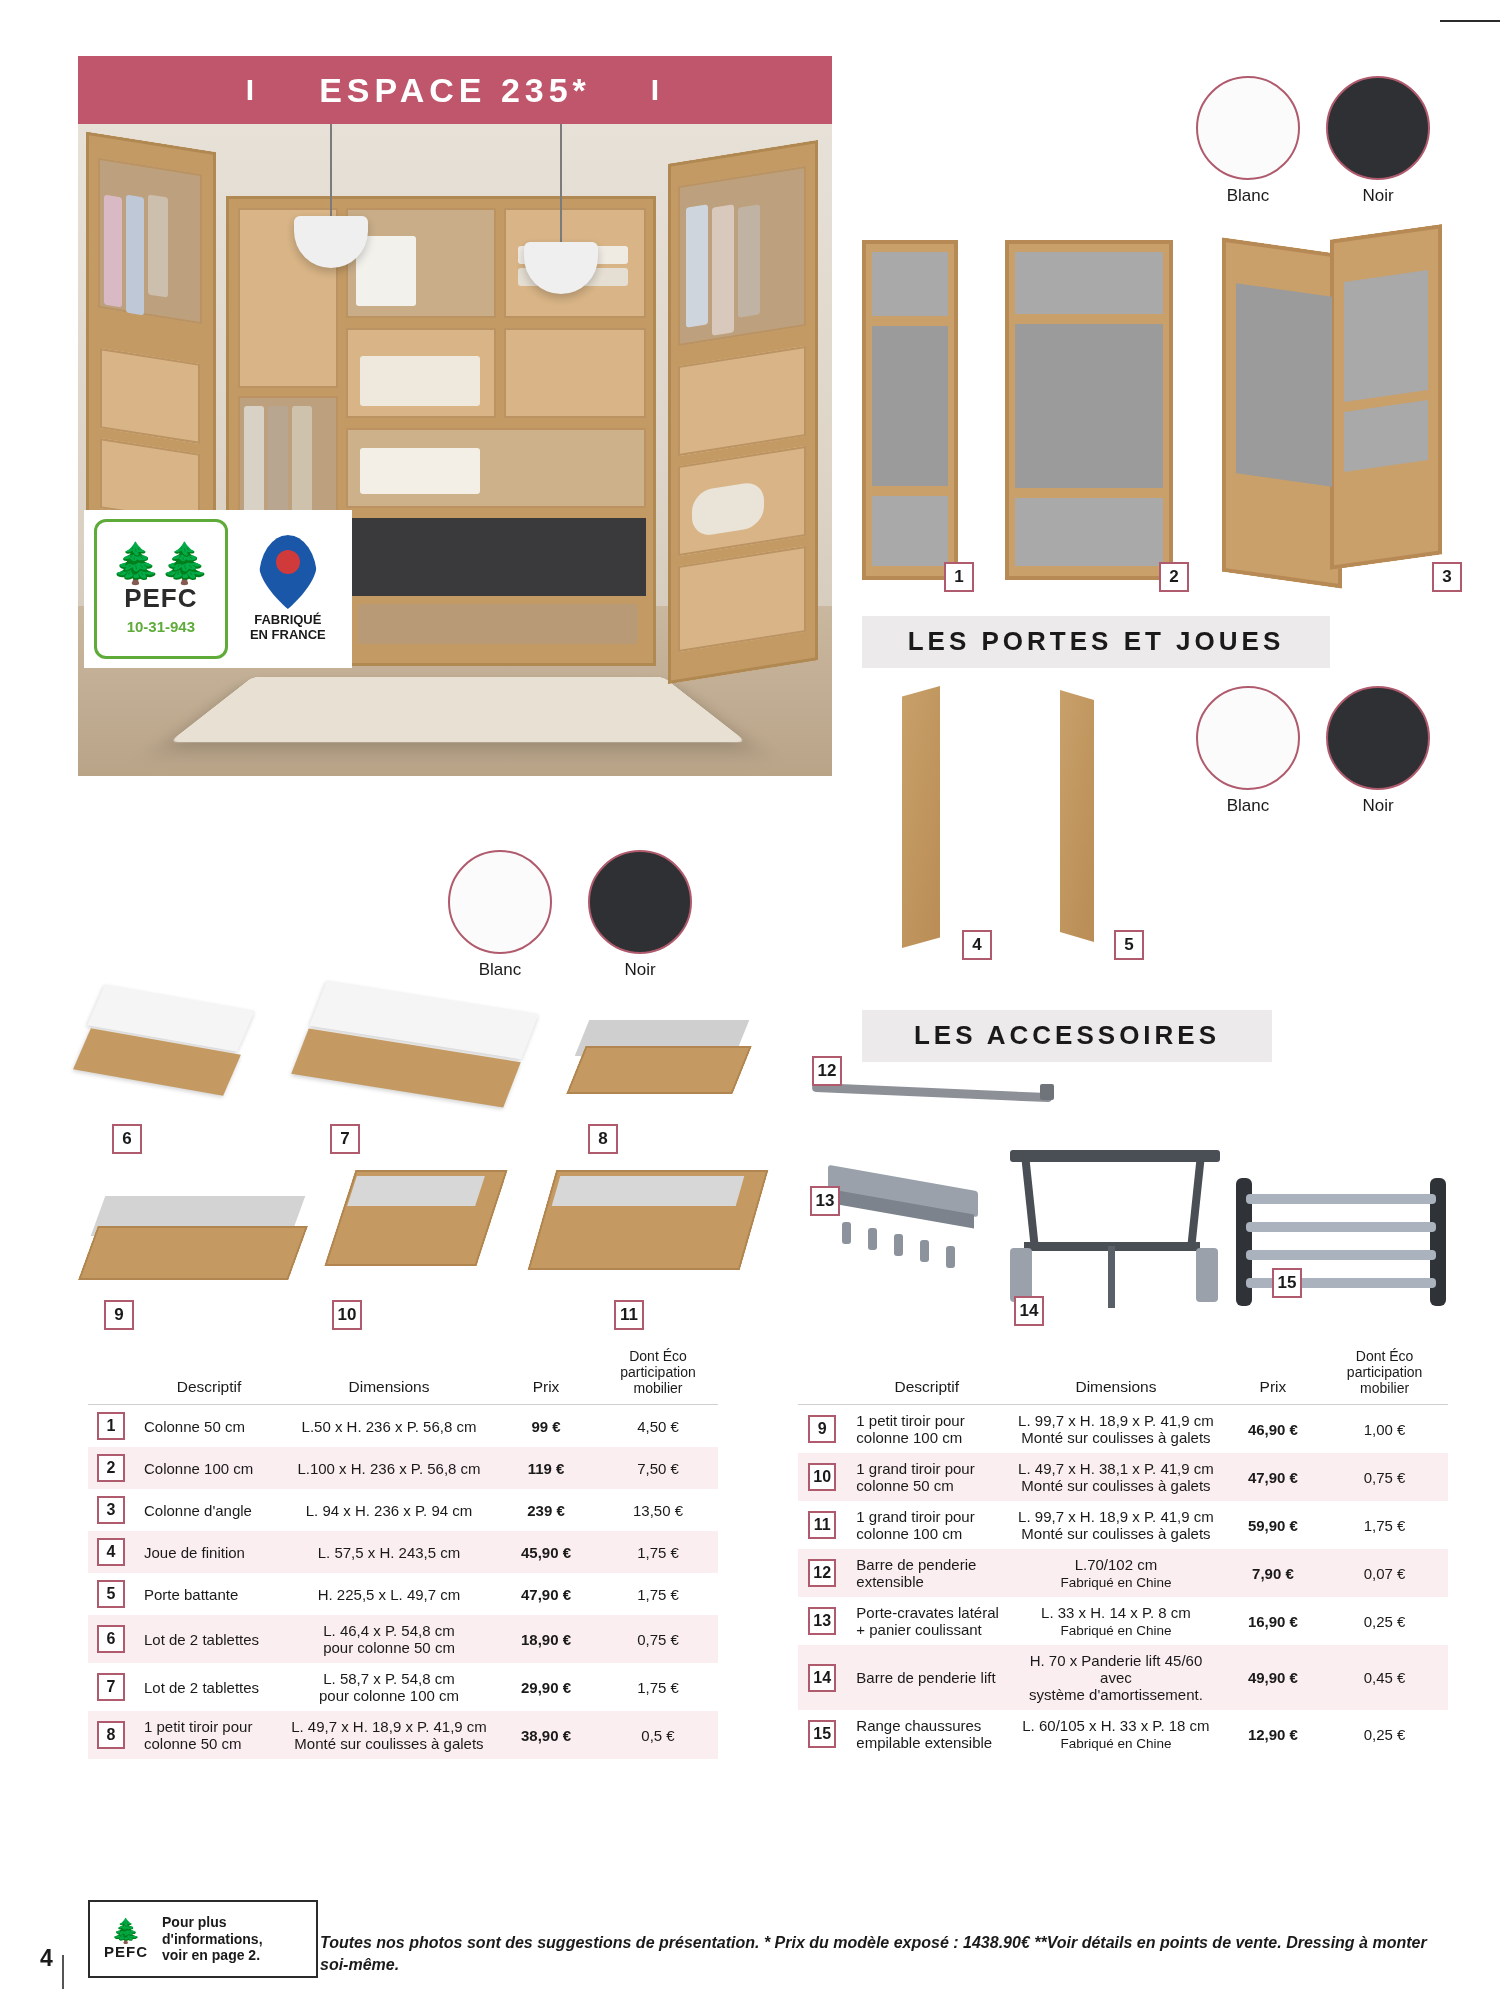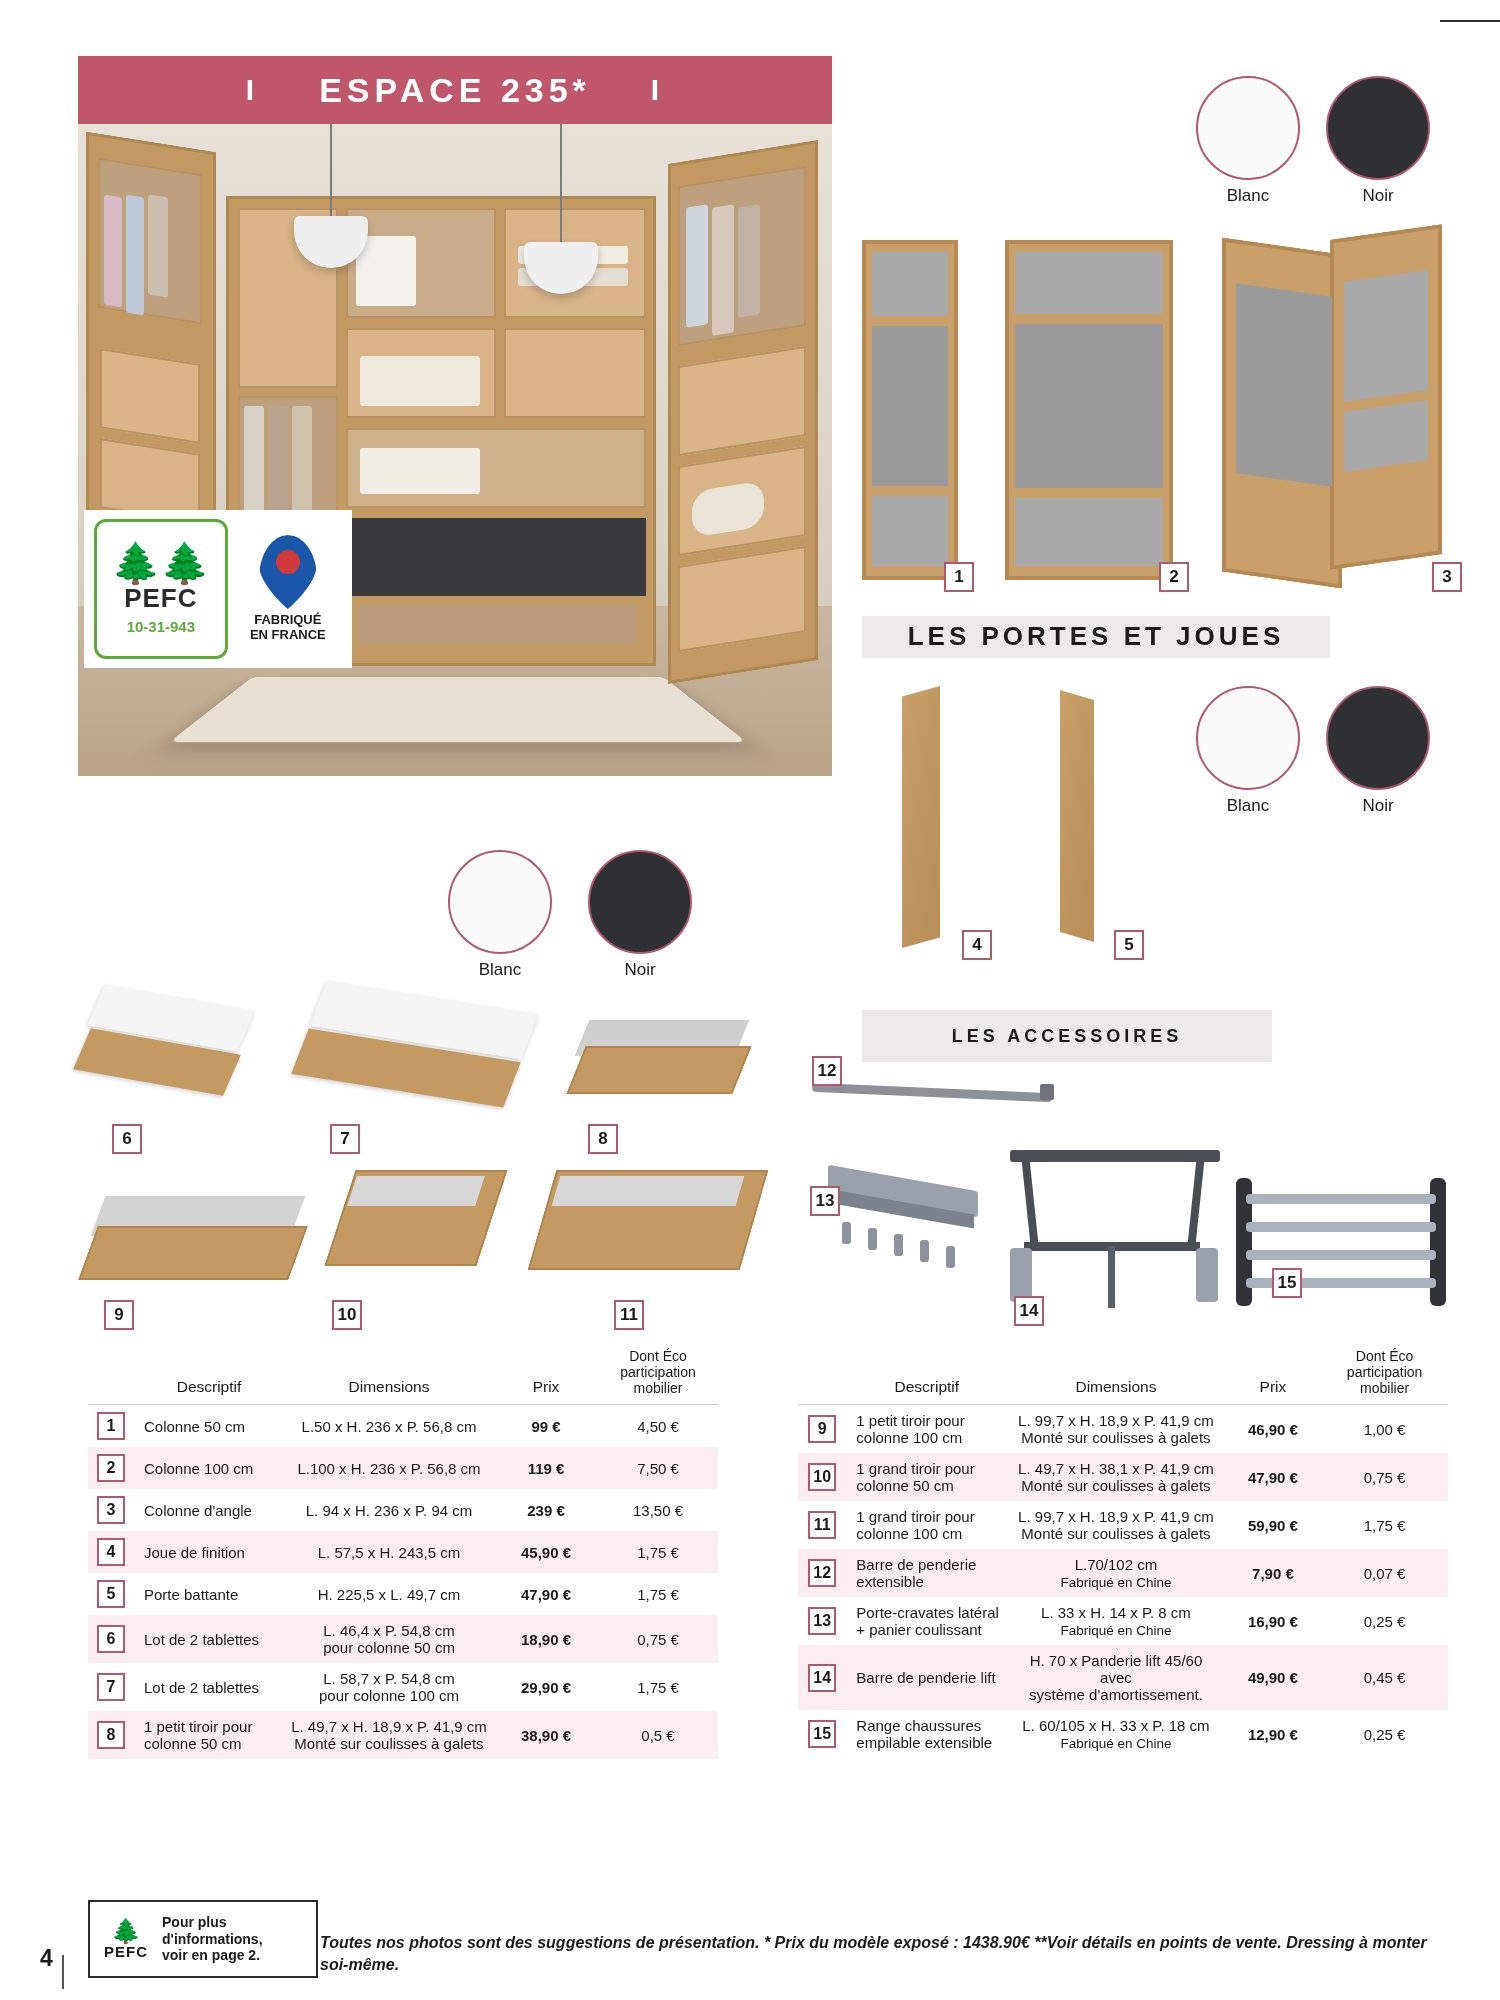--- a/index.html
+++ b/index.html
@@ -280,21 +280,21 @@
     <div class="col-body" style="left:0; top:26px; width:120px; height:334px; transform:skewY(8deg);"></div>
     <div class="col-body" style="left:108px; top:12px; width:112px; height:330px; transform:skewY(-8deg);"></div>
     <div class="col-inner" style="left:14px; top:70px; width:96px; height:190px; background:#9b9b9b; transform:skewY(8deg);"></div>
     <div class="col-inner" style="left:122px; top:56px; width:84px; height:120px; background:#a9a9a9; transform:skewY(-8deg);"></div>
     <div class="col-inner" style="left:122px; top:186px; width:84px; height:60px; background:#a9a9a9; transform:skewY(-8deg);"></div>
   </div>
   <div class="num" style="left:1432px; top:562px;">
       <span>3</span>
     </div>
 
-  <div class="sec-head" style="left:862px; top:616px; width:468px; height:42px; font-size:26px;">
+  <div class="sec-head" style="left:862px; top:616px; width:468px; height:52px; font-size:26px;">
     <span>LES PORTES ET JOUES</span>
   </div>
 
   <div class="swatch-wrap" style="left:1196px; top:686px;">
     <div class="swatch white"></div>
     <div class="swatch-label">Blanc</div>
   </div>
   <div class="swatch-wrap" style="left:1326px; top:686px;">
     <div class="swatch black"></div>
     <div class="swatch-label">Noir</div>
@@ -361,21 +361,21 @@
     </div>
 
   <div class="prod" style="left:532px; top:1170px; width:240px; height:130px;">
     <div style="position:absolute; left:10px; top:0; width:212px; height:100px; background:#c49a62; transform:skewX(-16deg); box-shadow:inset 0 0 0 2px #b0854f;"></div>
     <div style="position:absolute; left:24px; top:6px; width:184px; height:30px; background:#d7d7d7; transform:skewX(-16deg);"></div>
   </div>
   <div class="num" style="left:614px; top:1300px;">
       <span>11</span>
     </div>
 
-  <div class="sec-head" style="left:862px; top:1010px; width:410px; height:52px; font-size:18px;">
+  <div class="sec-head" style="left:862px; top:1010px; width:410px; height:52px; font-size:26px;">
     <span>LES ACCESSOIRES</span>
   </div>
 
   <div class="prod" style="left:812px; top:1076px; width:240px; height:26px;">
     <div style="position:absolute; left:0; top:12px; width:240px; height:9px; background:#8d9197; border-radius:4px; transform:rotate(2.5deg);"></div>
     <div style="position:absolute; left:228px; top:8px; width:14px; height:16px; background:#6f747b; border-radius:2px;"></div>
   </div>
   <div class="num" style="left:812px; top:1056px;">
       <span>12</span>
     </div>

